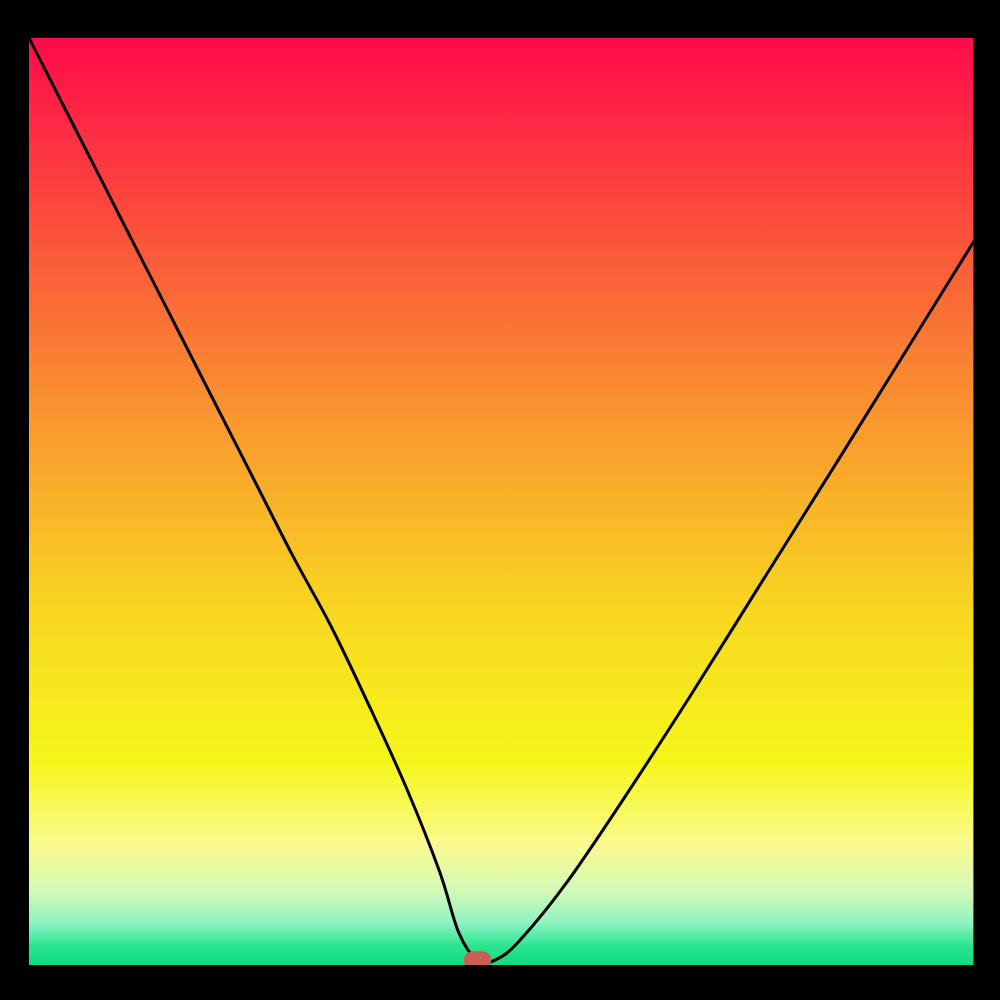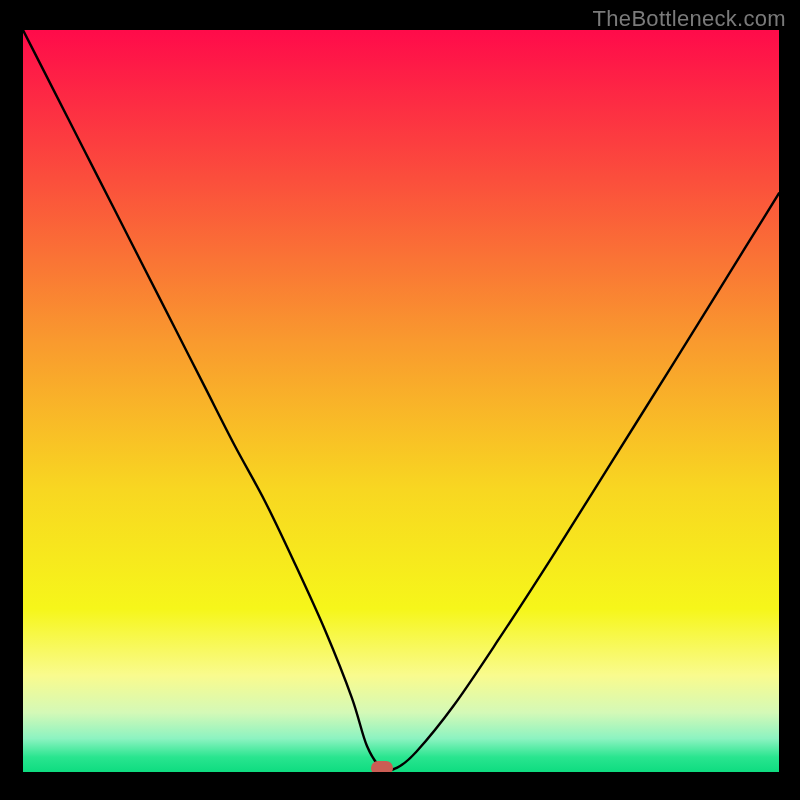--- a/index.html
+++ b/index.html
@@ -48,21 +48,20 @@
     border-radius: 7px;
     background: #cb5d54;
     transform: translate(-50%, -50%);
     z-index: 15;
   }
 </style>
 </head>
 <body>
 
 <div class="frame">
-  <div class="watermark">TheBottleneck.com</div>
 
   <div class="plot">
     <svg viewBox="0 0 756 742" preserveAspectRatio="none">
       <defs>
         <linearGradient id="bg-grad" x1="0" y1="0" x2="0" y2="1">
             <stop offset="0%" stop-color="#ff0b4a"></stop>
             <stop offset="20%" stop-color="#fb4e3c"></stop>
             <stop offset="42%" stop-color="#f99a2e"></stop>
             <stop offset="62%" stop-color="#f8d721"></stop>
             <stop offset="78%" stop-color="#f6f61a"></stop>

